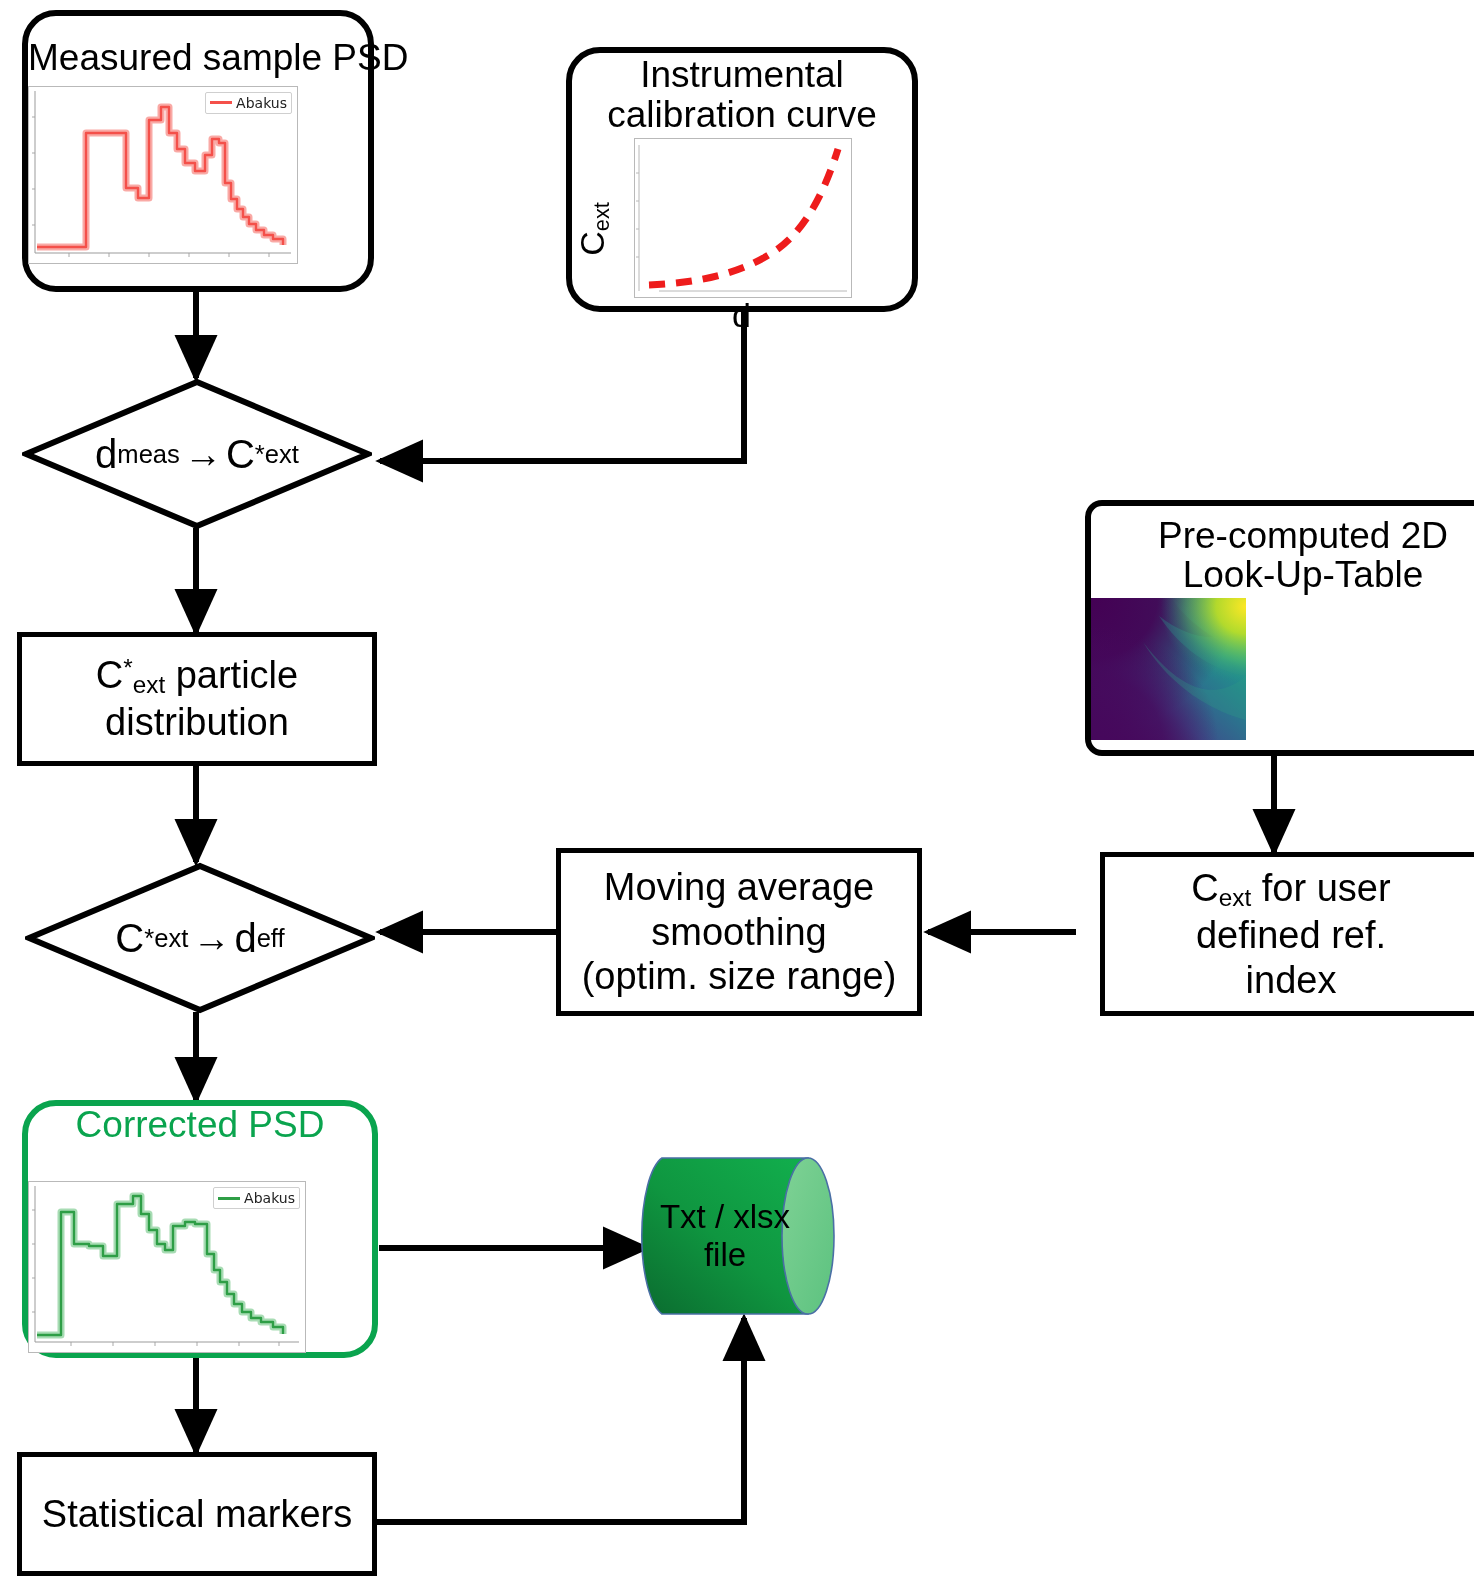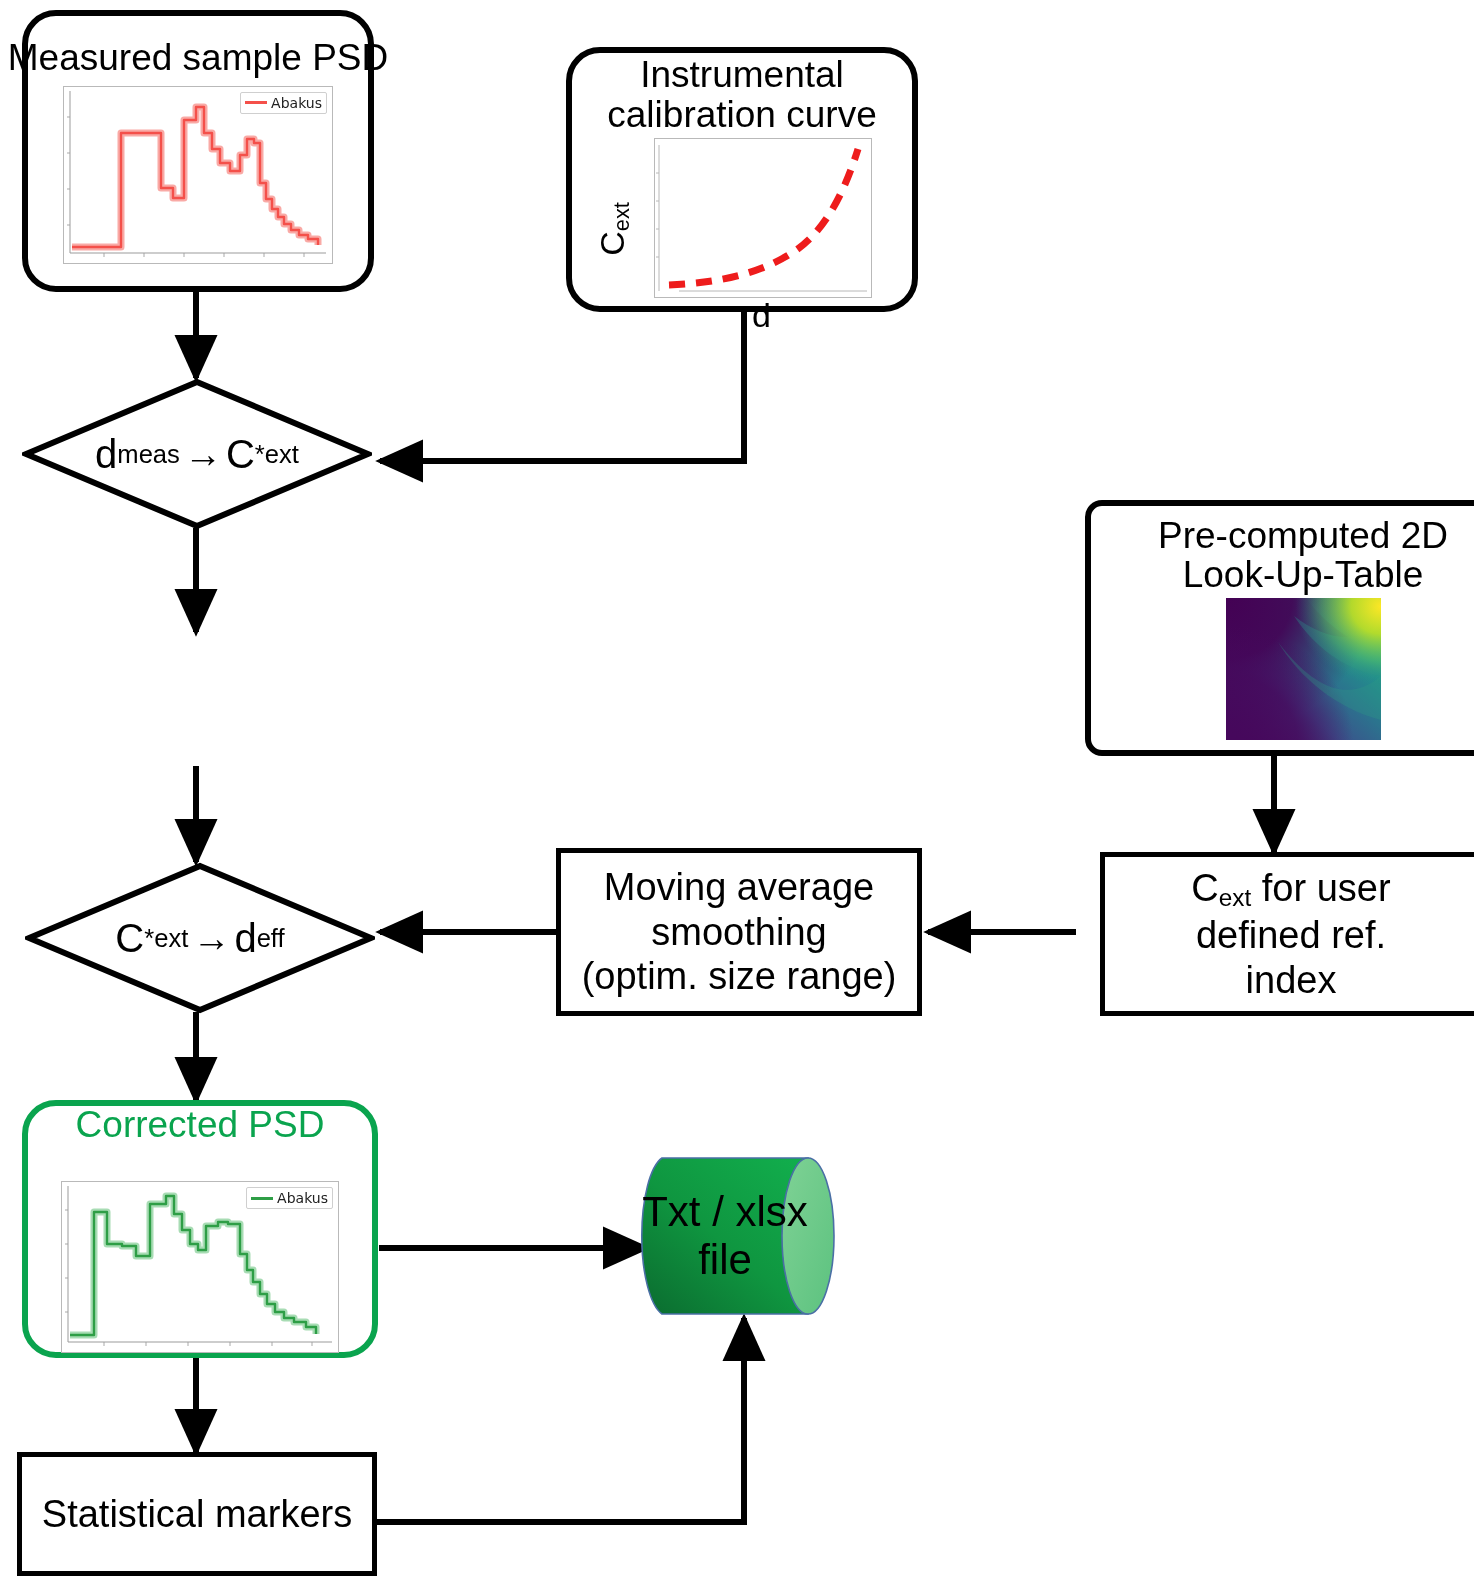--- a/index.html
+++ b/index.html
@@ -1,21 +1,21 @@
 <!DOCTYPE html>
 <html><head>
 <meta charset="utf-8">
 <style>
   html,body{margin:0;padding:0;background:#ffffff;}
   body{font-family:"Liberation Sans","DejaVu Sans",sans-serif;}
   #stage{position:relative;width:1474px;height:1589px;background:#fff;overflow:hidden;}
   #wires{position:absolute;left:0;top:0;width:1474px;height:1589px;pointer-events:none;}
 
   .node{position:absolute;box-sizing:border-box;display:flex;flex-direction:column;
-        align-items:center;justify-content:center;background:#fff;color:#000;}
+        justify-content:center;background:#fff;color:#000;}
   .rect{border:5px solid #000;}
   .round{border:6px solid #000;border-radius:34px;}
   .round.green{border-color:#0aa44e;}
 
   .title{font-size:37px;line-height:1.06;text-align:center;color:#000;white-space:nowrap;}
   .title.green{color:#0aa44e;}
   .boxtext{font-size:38px;line-height:1.18;text-align:center;color:#000;}
   sub{font-size:.64em;vertical-align:-0.22em;}
   sup{font-size:.64em;vertical-align:0.5em;}
   .arrowglyph{font-size:.95em;padding:0 4px;}
@@ -32,21 +32,21 @@
       display:flex;align-items:center;gap:4px;padding:2px 4px;}
   .legendline{display:block;width:22px;height:3px;}
   .legendlabel{font-size:14px;color:#222;font-family:"DejaVu Sans",sans-serif;}
 
   .lutimg{width:155px;height:142px;display:block;}
 
   
   .cyl{position:absolute;}
   .cyl .cyltext{position:absolute;left:0;top:0;width:100%;height:100%;
       display:flex;align-items:center;justify-content:center;text-align:center;
-      font-size:42px;line-height:1.15;color:#000;padding-right:42px;box-sizing:border-box;}
+      font-size:33px;line-height:1.15;color:#000;padding-right:42px;box-sizing:border-box;}
 
   .vlabel{position:absolute;transform:rotate(-90deg);transform-origin:center center;
       font-size:34px;color:#000;white-space:nowrap;}
   .hlabel{position:absolute;font-size:34px;color:#000;}
 </style>
 </head>
 <body>
 
 <div id="stage">
 
@@ -151,20 +151,26 @@
     <div class="dtext">
       <span>d</span>
         <sub>meas</sub>
         <span class="arrowglyph">→</span>
         <span>C</span>
         <sup>*</sup>
         <sub>ext</sub>
     </div>
   </div>
 
+  <div class="node rect" style="left:17px;top:632px;width:360px;height:134px;">
+    <div class="boxtext">
+      <span>C</span><sup>*</sup><sub>ext</sub><span> particle</span>
+    </div>
+    <div class="boxtext">distribution</div>
+  </div>
 
   <div class="node round" style="left:1085px;top:500px;width:436px;height:256px;border-radius:17px;">
     <div class="title">Pre-computed 2D</div>
     <div class="title">Look-Up-Table</div>
     <svg class="lutimg" viewBox="0 0 155 142" style="margin-top:4px;">
       <defs>
         <linearGradient id="vgA" x1="0" y1="1" x2="1" y2="0">
           <stop offset="0.00" stop-color="#440154"></stop>
           <stop offset="0.18" stop-color="#46256e"></stop>
           <stop offset="0.36" stop-color="#3b518b"></stop>

